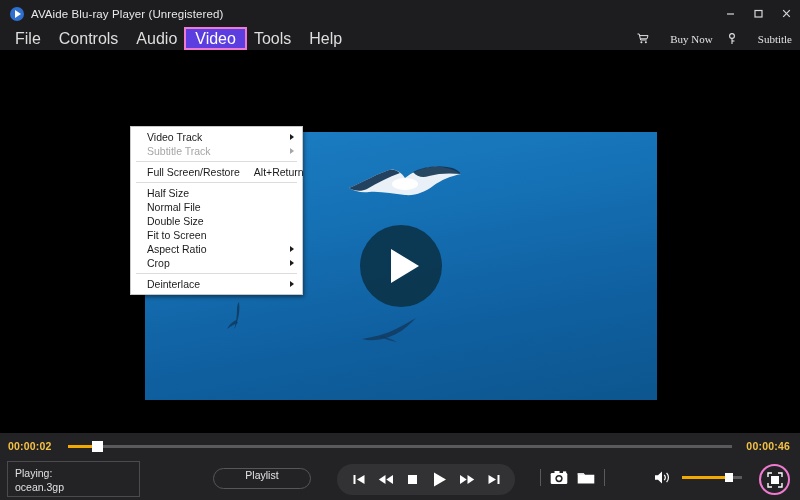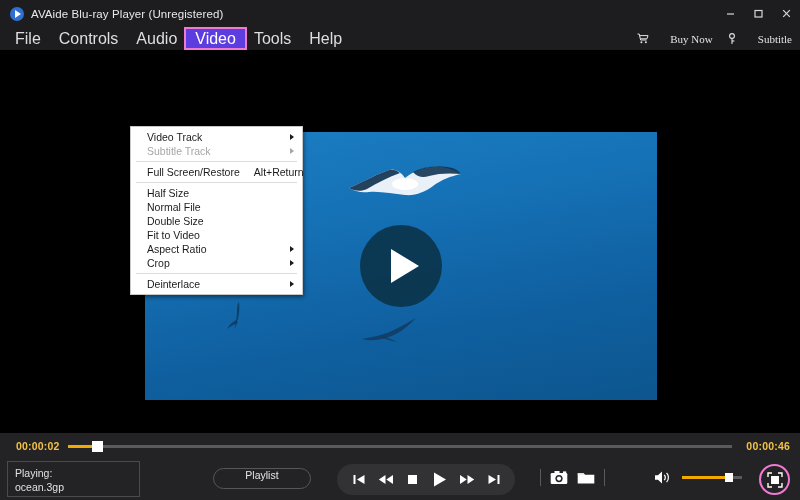--- a/index.html
+++ b/index.html
@@ -146,21 +146,21 @@
     background: #232325;
   }
   .seekrow {
     position: absolute; left: 0; top: 0; width: 800px; height: 26px;
     display: flex; align-items: center;
   }
   .time {
     color: #f4c145; font-size: 10.5px; font-weight: bold;
     letter-spacing: .2px;
   }
-  .time.left { margin-left: 16px; }
+  .time.left { margin-left: 8px; }
   .time.right { position: absolute; right: 10px; }
   .seek-track {
     position: absolute; left: 68px; right: 68px; top: 12px;
     height: 3px; background: #5a5a5c;
   }
   .seek-fill {
     position: absolute; left: 0; top: 0; height: 3px;
     width: 4.3%; background: #f2a900;
   }
   .seek-handle {
@@ -325,21 +325,21 @@
       <div class="dd-item">
         <span>Half Size</span>
       </div>
       <div class="dd-item">
         <span>Normal File</span>
       </div>
       <div class="dd-item">
         <span>Double Size</span>
       </div>
       <div class="dd-item">
-        <span>Fit to Video</span>
+        <span>Fit to Screen</span>
       </div>
       <div class="dd-item">
         <span>Aspect Ratio</span>
         <span class="arrow"></span>
       </div>
       <div class="dd-item">
         <span>Crop</span>
         <span class="arrow"></span>
       </div>
       <div class="dd-sep"></div>

